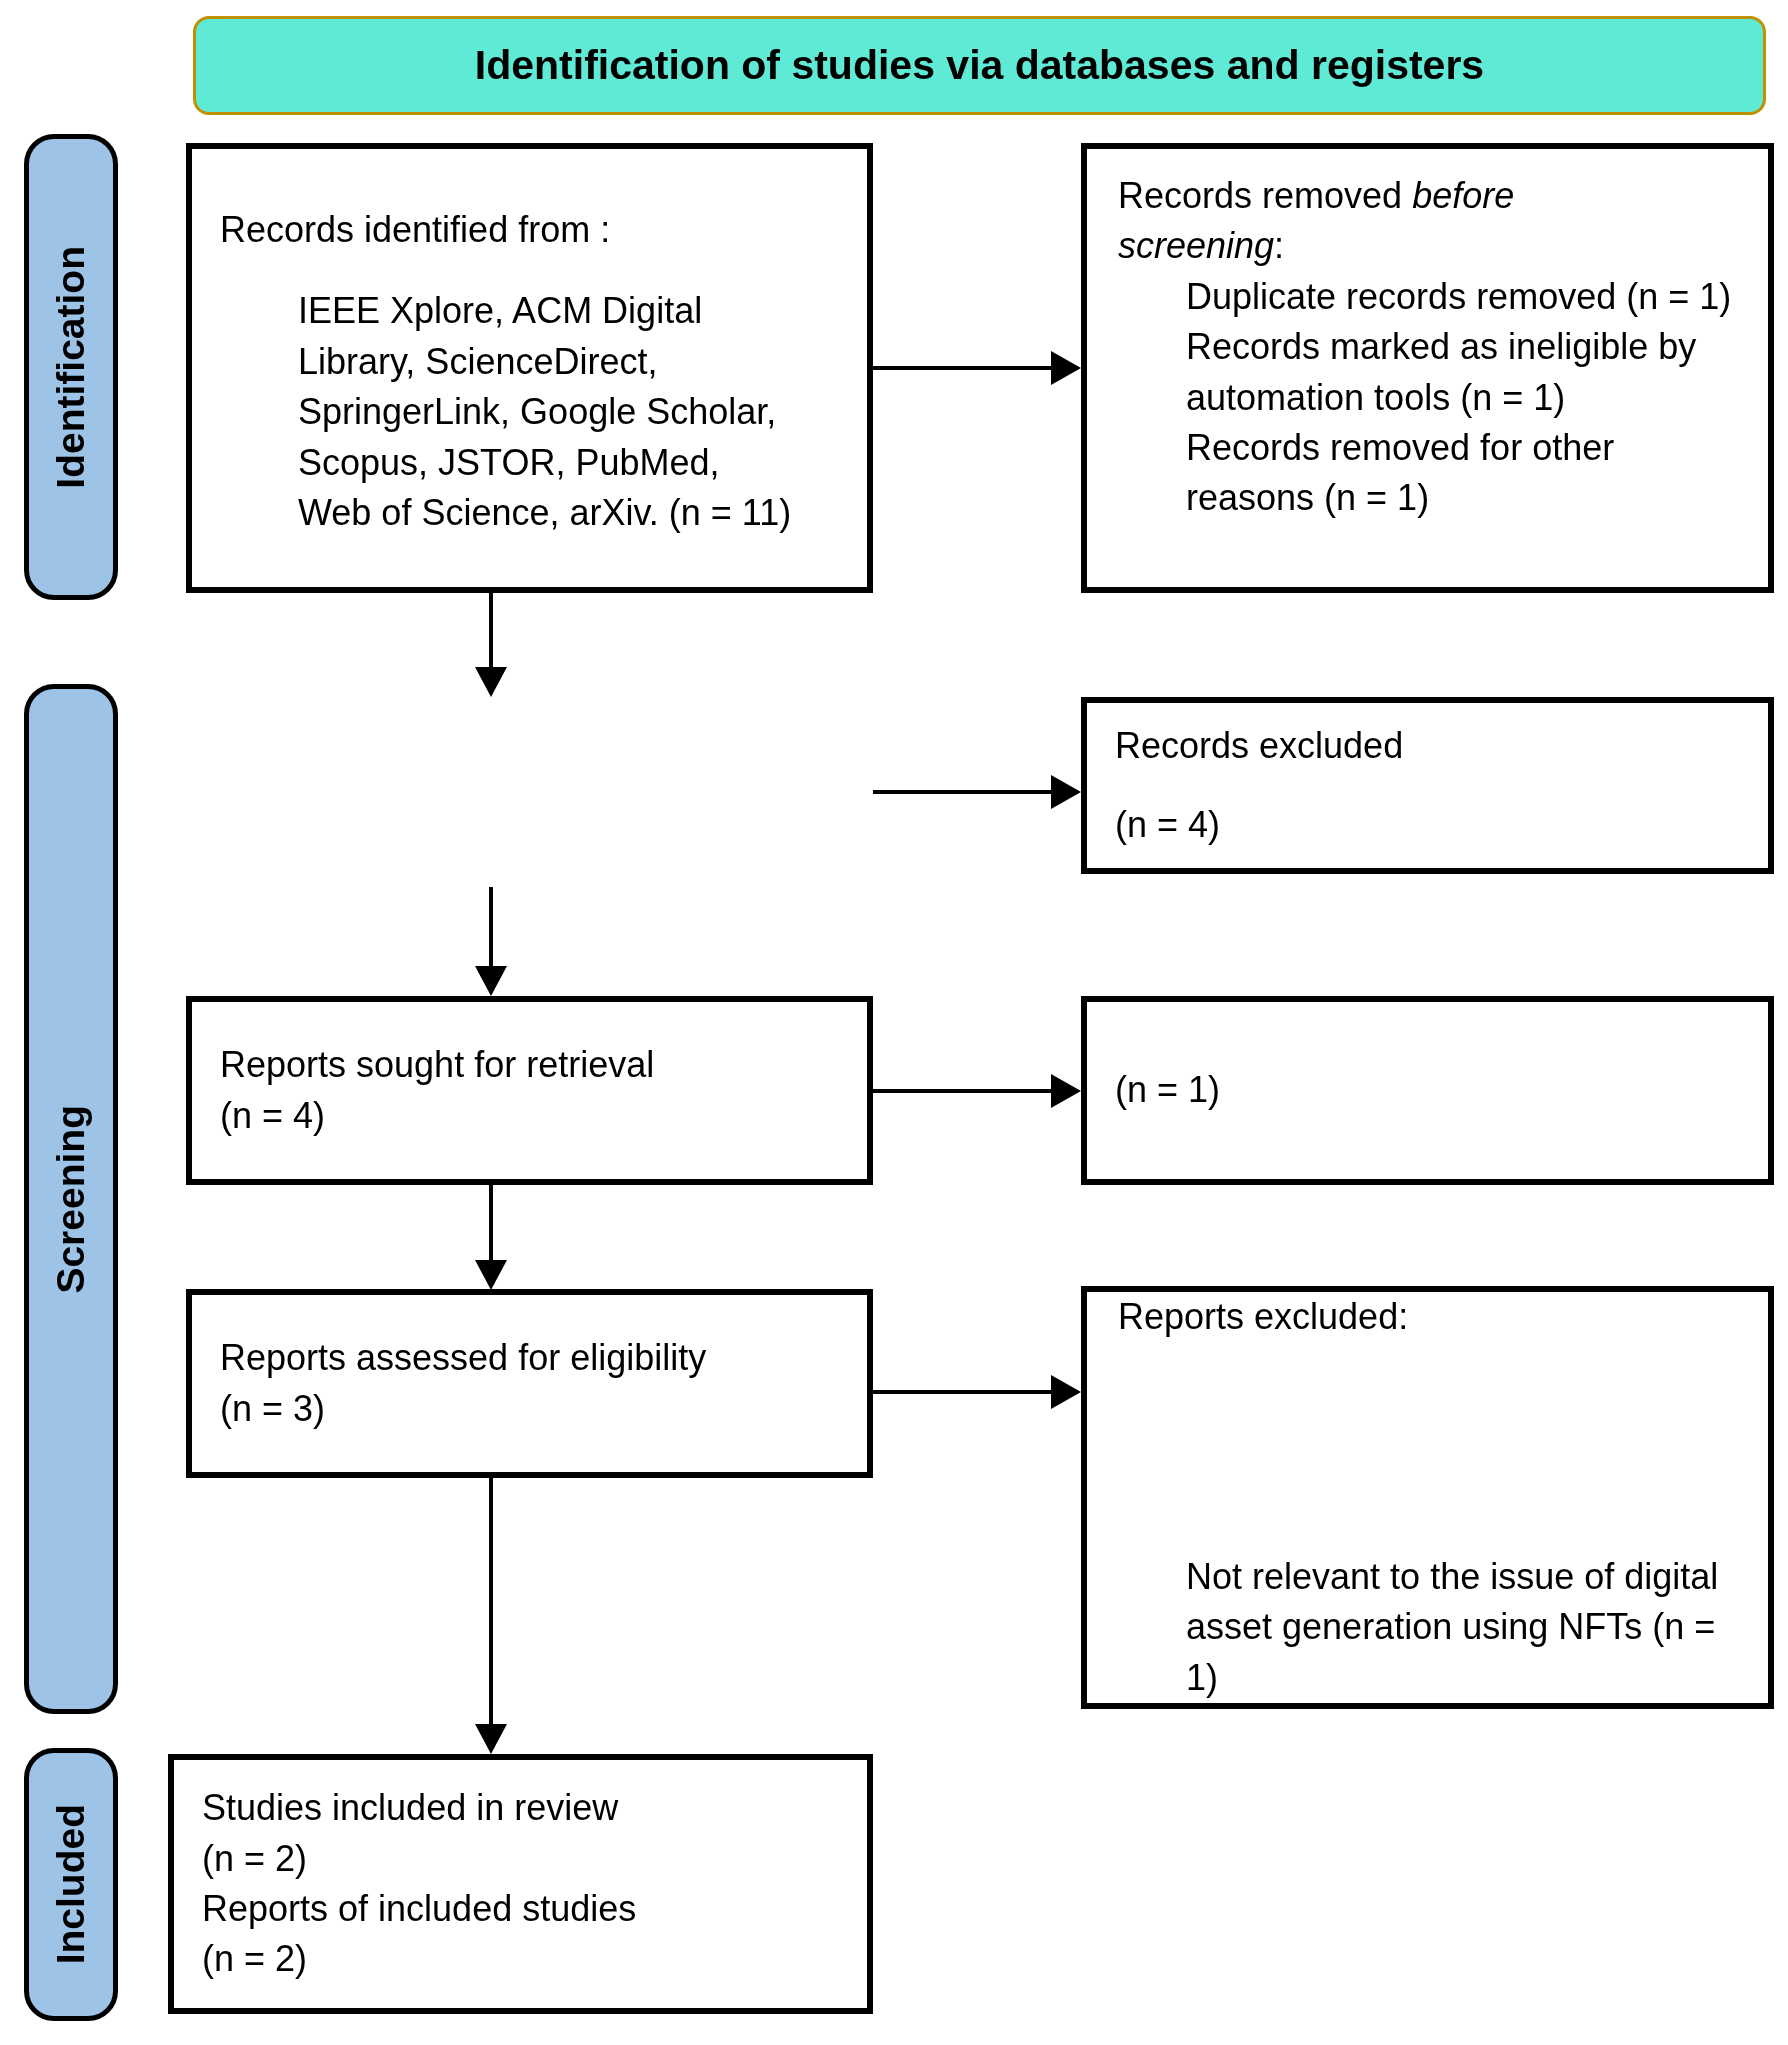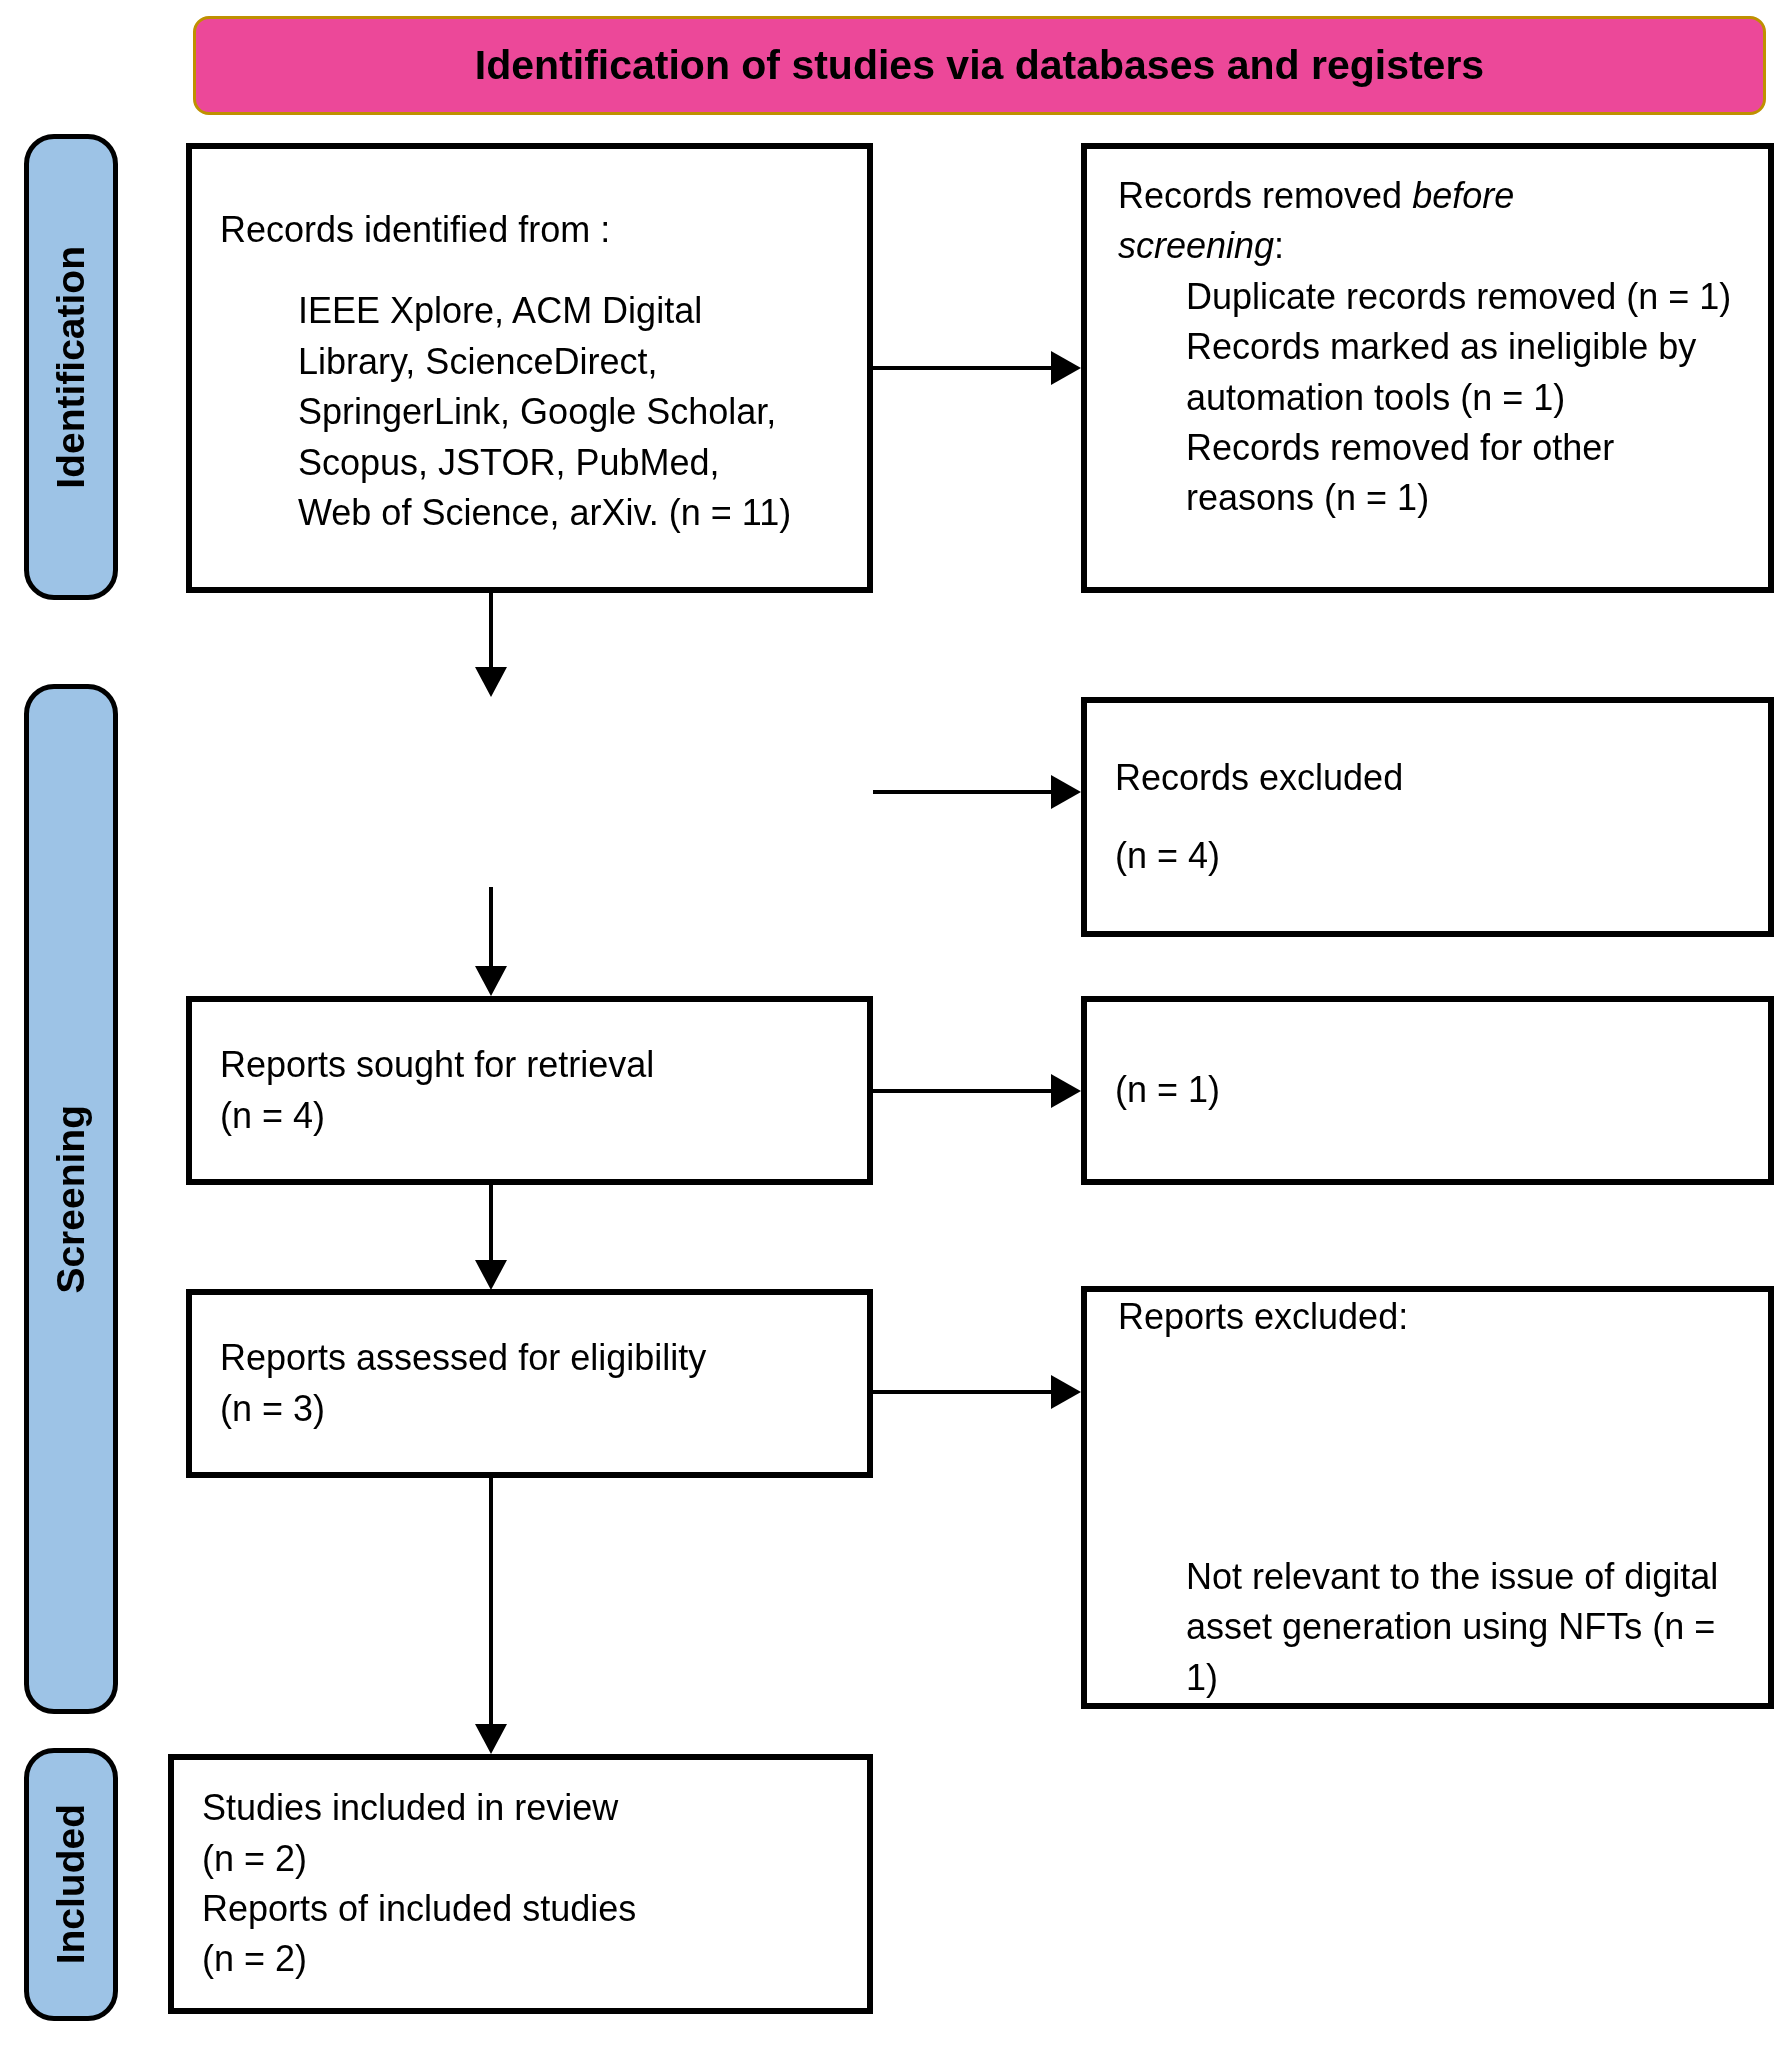--- a/index.html
+++ b/index.html
@@ -9,21 +9,21 @@
     height: 2046px;
     background: #ffffff;
     font-family: "Liberation Sans", sans-serif;
     color: #000000;
   }
 
   
   .title-banner {
     position: absolute;
     left: 193px; top: 15.5px; width: 1573px; height: 99px;
-    background: #ec4899;
+    background: #5eead4;
     border: 3.7px solid #BF9000;
     border-radius: 16px;
     box-sizing: border-box;
     display: flex; align-items: center; justify-content: center;
     font-size: 41px; font-weight: bold;
   }
 
   
   .stage {
     position: absolute;
@@ -60,21 +60,21 @@
   .r1-heading { max-width: 435px; }
 
   .b1 { left: 186px;  top: 143px;  width: 687px; height: 450px; padding: 56px 18.6px 0 28px; }
   .r1 { left: 1081px; top: 143px;  width: 693px; height: 450px; padding: 22px 30px 0 31px; }
 
   .flex2 {
     display: flex; flex-direction: column; justify-content: center;
     padding-left: 28px; padding-right: 12.4px;
   }
   .b2 { left: 186px;  top: 697px; width: 687px; height: 190px; }
-  .r2 { left: 1081px; top: 697px; width: 693px; height: 240px; gap: 28px; }
+  .r2 { left: 1081px; top: 697px; width: 693px; height: 177px; gap: 28px; }
   .b3 { left: 186px;  top: 996px; width: 687px; height: 189px; }
   .r3 { left: 1081px; top: 996px; width: 693px; height: 189px; }
   .b4 { left: 186px;  top: 1289px; width: 687px; height: 189px; }
   .r4 { left: 1081px; top: 1286px; width: 693px; height: 423px;
         display: flex; flex-direction: column; justify-content: space-between;
         padding-left: 31px; padding-right: 18.6px; }
   .b5 { left: 168px;  top: 1754px; width: 705px; height: 260px; }
 
   
   .shaft { position: absolute; background: #000000; }

